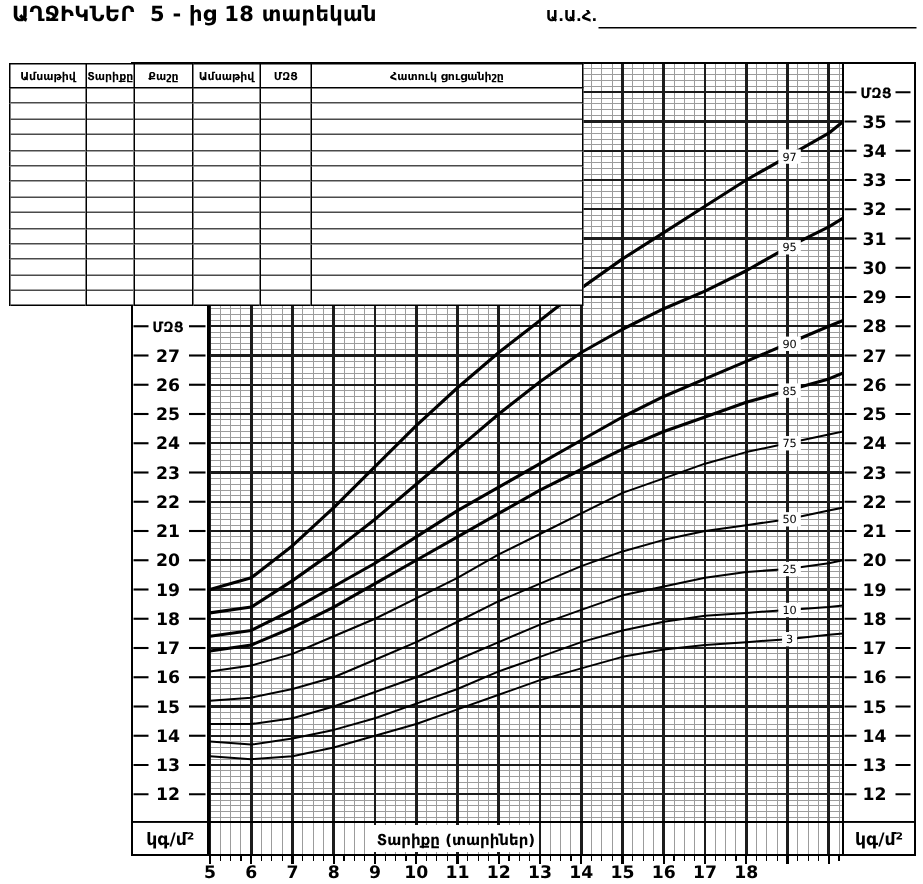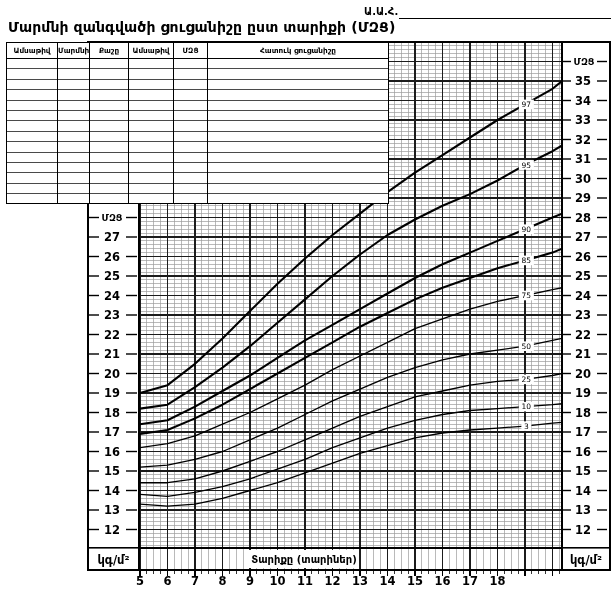--- a/index.html
+++ b/index.html
@@ -15,21 +15,21 @@
   table.entry th{border:1px solid #000;font-size:7.3px;font-weight:bold;padding:0;height:15px;text-align:center;
         font-family:"DejaVu Sans",sans-serif;overflow:hidden;white-space:nowrap;margin-top:28px;}
   table.entry td{border-left:1px solid #000;border-right:1px solid #000;border-top:1px solid #4a4a4a;
         height:9.4px;padding:0;line-height:0;font-size:1px;}
 </style>
 </head>
 <body>
 
 <div class="page">
 
-  <div class="title2">Մարմնի զանգվածի ցուցանիշը ըստ տարիքի (ՄԶՑ)</div>
+  <div class="title1">ԱՂՋԻԿՆԵՐ  5 - ից 18 տարեկան</div>
   <div class="name-label">Ա.Ա.Հ.</div>
   <div class="name-line"></div>
 
   <svg id="chart-svg" width="615" height="589" viewBox="0 0 615 589">
       <defs>
         <clipPath id="plotclip">
           <rect x="139" y="42" width="423" height="506"></rect>
         </clipPath>
       </defs>
       <g shape-rendering="crispEdges">
@@ -489,21 +489,21 @@
       <col style="width:51px">
         <col style="width:32px">
         <col style="width:39px">
       <col style="width:45px">
         <col style="width:34px">
         <col style="width:181px">
     </colgroup>
     <thead>
         <tr>
           <th>Ամսաթիվ</th>
-          <th>Մարմնի</th>
+          <th>Տարիքը</th>
           <th>Քաշը</th>
           <th>Ամսաթիվ</th>
           <th>ՄԶՑ</th>
           <th>Հատուկ ցուցանիշը</th>
         </tr>
       </thead>
     <tbody>
         <tr>
           <td></td>
           <td></td>

